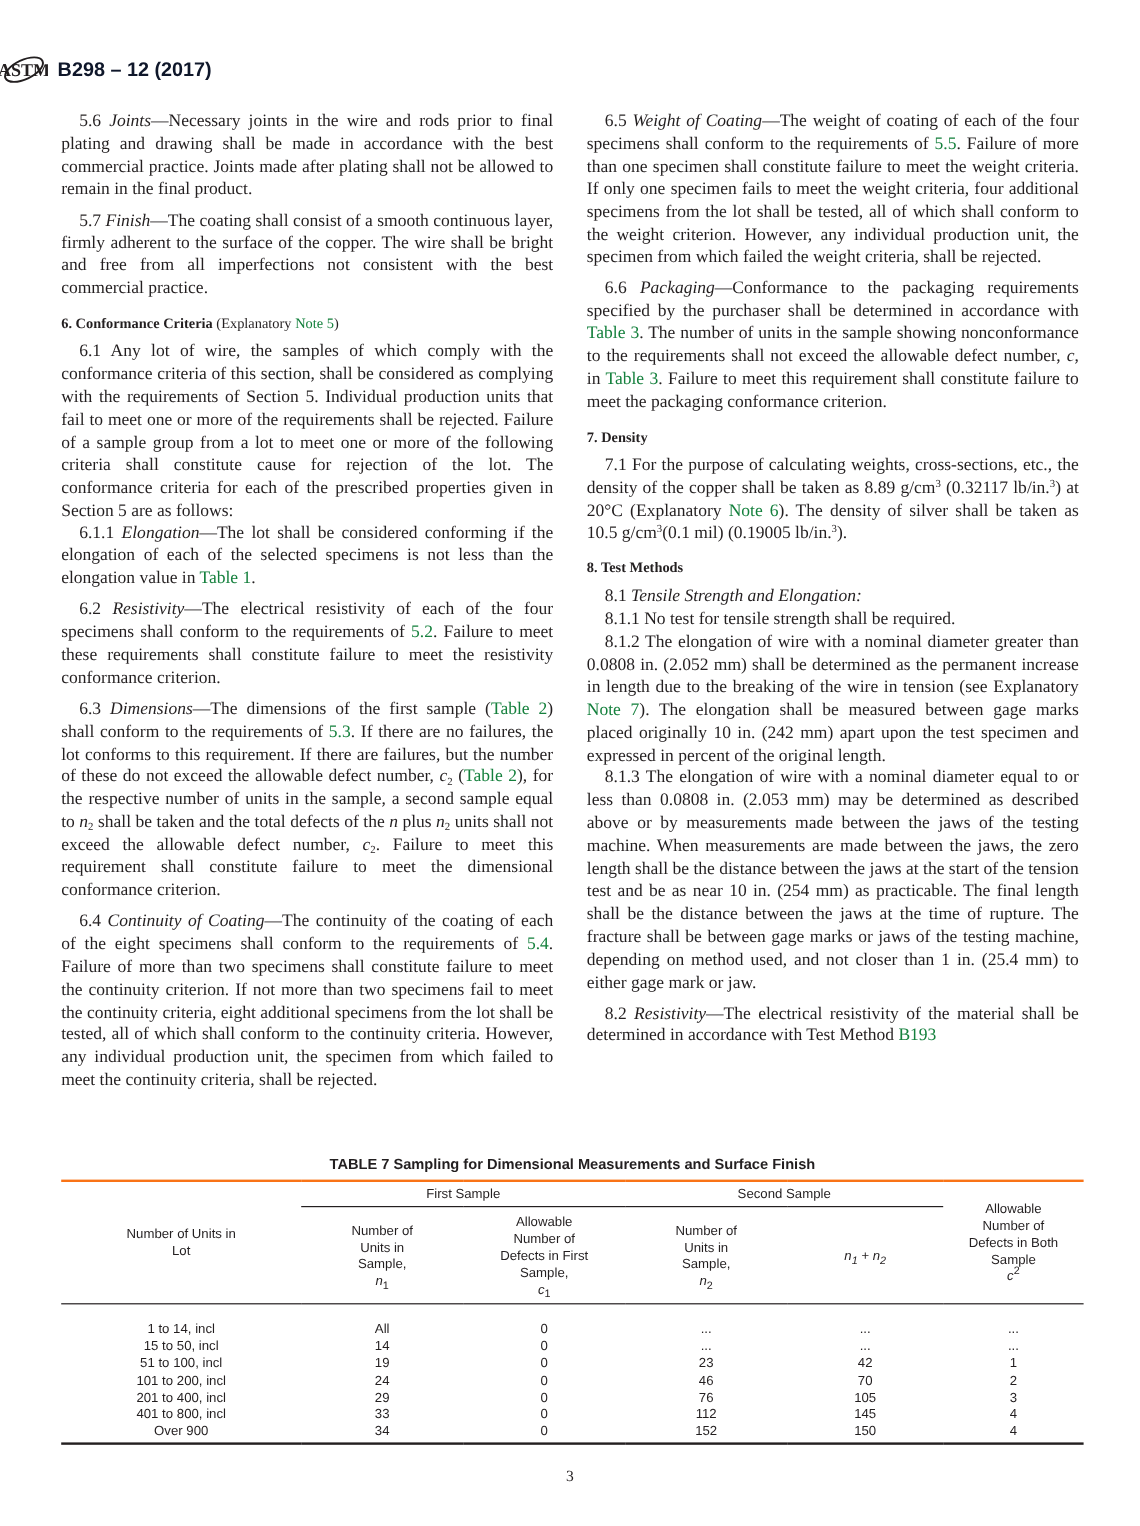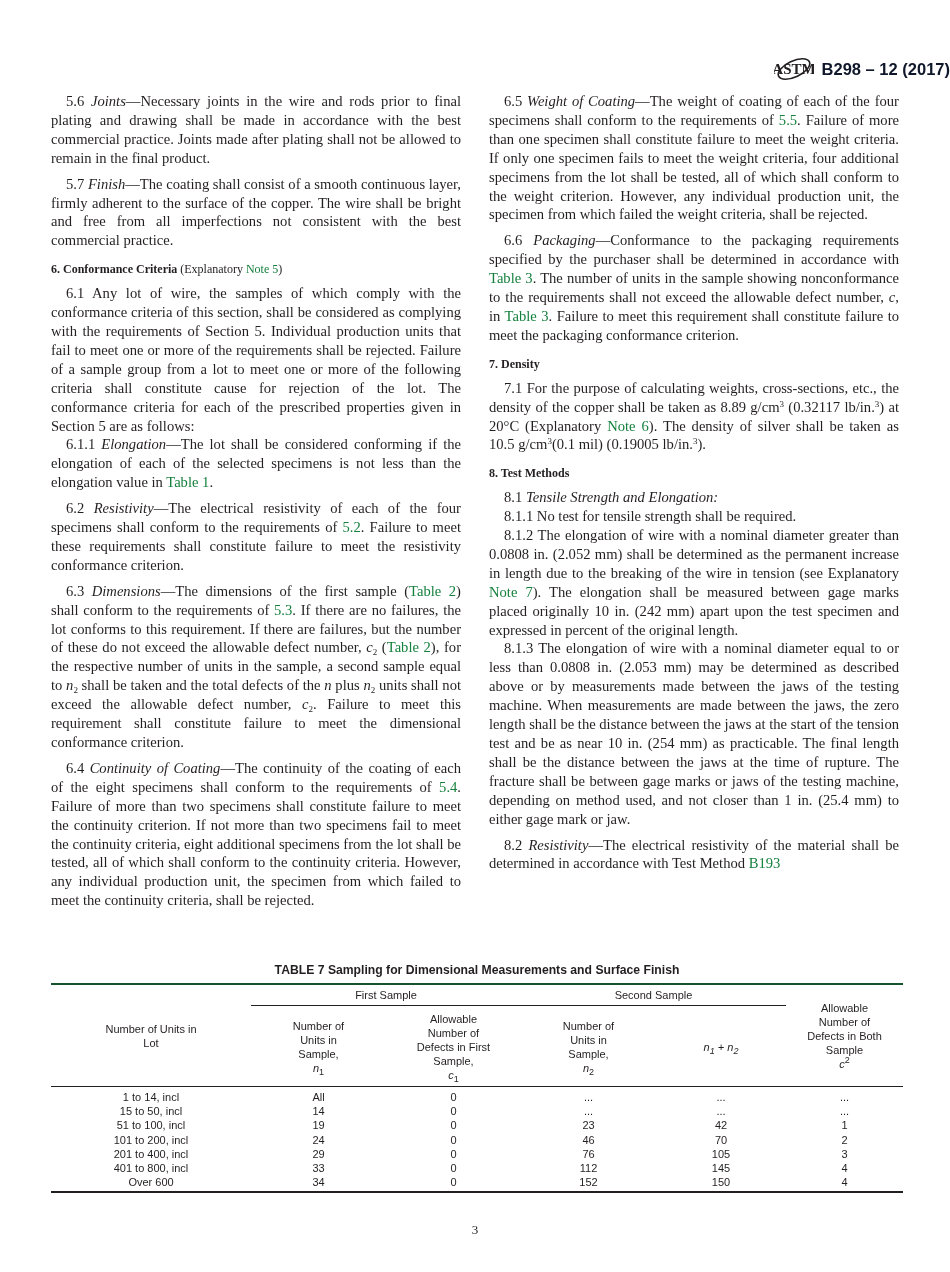--- a/index.html
+++ b/index.html
@@ -1,43 +1,43 @@
 <!DOCTYPE html>
 <html><head>
 <meta charset="utf-8">
 <style>
   html, body { margin:0; padding:0; background:#ffffff; }
   body { width:950px; height:1272px; position:relative; overflow:hidden; color:#231f20; }
 
-  .header { position:absolute; top:55px; left:0; width:950px; text-align:right; }
+  .header { position:absolute; top:44px; left:0; width:950px; text-align:left; }
   .header .logo { display:inline-block; vertical-align:middle; width:40px; height:28px; margin-right:4px; }
   .header .code { display:inline-block; vertical-align:middle; font-family:"Liberation Sans", sans-serif; font-weight:bold; font-size:16.5px; color:#0f172a; }
 
   .col { position:absolute; top:92px; font-family:"Liberation Serif", serif; font-size:14.6px; line-height:18.9px; text-align:justify; }
   .col.left { left:51px; width:410px; }
   .col.right { left:489px; width:410px; }
   .col p { margin:0 0 7px 0; text-indent:15px; }
   .col p.tight { margin-bottom:0; }
   .col h2 { font-size:12px; font-weight:bold; margin:10px 0 5px 0; line-height:18.9px; }
   .col h2 .norm { font-weight:normal; }
   .col i { font-style:italic; }
   .link { color:#15803d; }
   sup { font-size:9px; line-height:0; vertical-align:5px; }
   sub { font-size:9px; line-height:0; vertical-align:-3px; }
 
   .table-wrap { position:absolute; top:963px; left:51px; width:852px; }
   .table-title { font-family:"Liberation Sans", sans-serif; font-weight:bold; font-size:12.2px; text-align:center; margin-bottom:6px; }
   table { width:852px; border-collapse:collapse; font-family:"Liberation Sans", sans-serif; font-size:11px; color:#231f20; }
-  table thead tr.top th { border-top:2px solid #14532d; }
+  table thead tr.top th { border-top:2px solid #f97316; }
   th { font-weight:normal; text-align:center; vertical-align:middle; padding:0; line-height:14px; }
   th.group { padding-top:3px; padding-bottom:3px; border-bottom:1px solid #231f20; }
   thead tr.sub th { padding-top:6px; padding-bottom:4px; border-bottom:1px solid #231f20; }
   thead th.rowspan { border-bottom:1px solid #231f20; }
   tbody td { text-align:center; padding:0; line-height:14.2px; }
-  tbody tr:first-child td { padding-top:3px; }
+  tbody tr:first-child td { padding-top:14px; }
   tbody tr:last-child td { border-bottom:2px solid #231f20; padding-bottom:2px; }
   .ital { font-style:italic; }
 
   .page-num { position:absolute; top:1222px; left:0; width:950px; text-align:center; font-family:"Liberation Serif", serif; font-size:13px; }
 </style>
 </head>
 <body>
 
 <div class="header">
   <span class="logo">
@@ -190,21 +190,21 @@
       </tr>
       <tr>
         <td>401 to 800, incl</td>
           <td>33</td>
           <td>0</td>
           <td>112</td>
           <td>145</td>
           <td>4</td>
       </tr>
       <tr>
-        <td>Over 600</td>
+        <td>Over 900</td>
           <td>34</td>
           <td>0</td>
           <td>152</td>
           <td>150</td>
           <td>4</td>
       </tr>
     </tbody>
   </table>
 </div>
 

